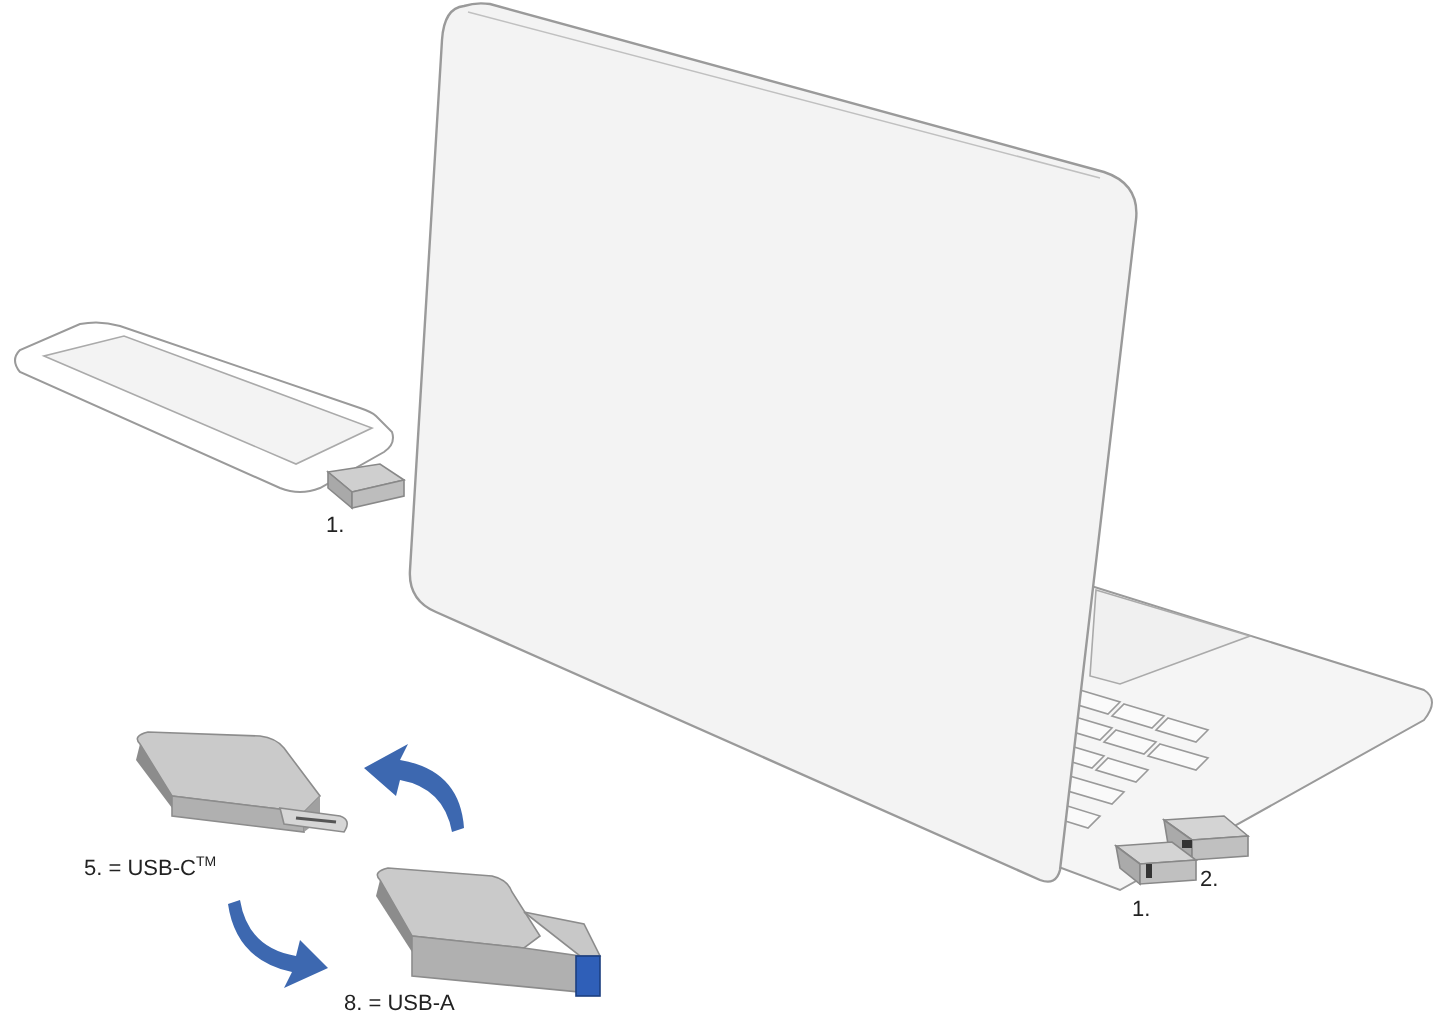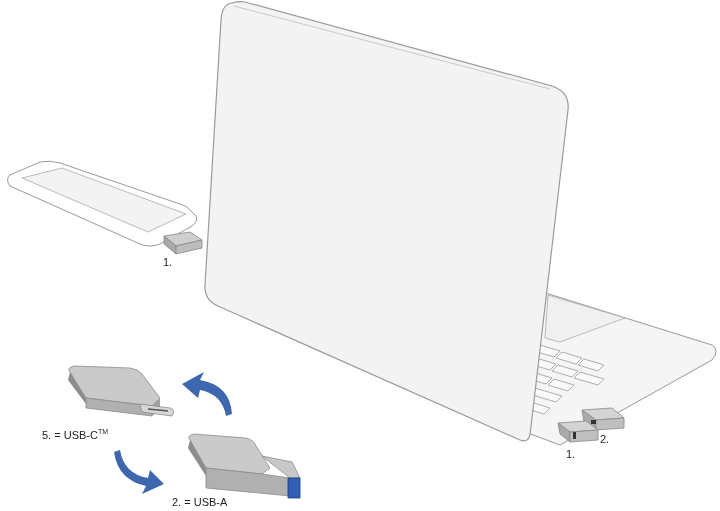--- a/index.html
+++ b/index.html
@@ -79,13 +79,13 @@
     <path d="M206 468 L262 474 L290 478 L290 496 L206 488 Z" fill="#b0b0b0" stroke="#8c8c8c" stroke-width="0.8"></path>
     <path d="M262 456 L292 462 L300 478 L290 478 Z" fill="#c8c8c8" stroke="#8c8c8c" stroke-width="0.8"></path>
     <rect x="288" y="478" width="12" height="20" fill="#2f5fb8" stroke="#1c3f80" stroke-width="0.8"></rect>
   </g>
 
   <path d="M232 414 Q230 385 200 380 L204 372 L182 384 L198 398 L200 390 Q222 394 226 416 Z" fill="#3d68b0"></path>
   <path d="M114 452 Q118 480 146 486 L142 494 L164 484 L150 470 L148 478 Q124 474 120 450 Z" fill="#3d68b0"></path>
 </svg>
 
 <div class="label" style="left:42px;top:428px;"><span>5. = USB-C</span><sup>TM</sup></div>
-<div class="label" style="left:172px;top:496px;">2. = USB-A</div>
+<div class="label" style="left:172px;top:496px;">8. = USB-A</div>
 
 </body></html>

